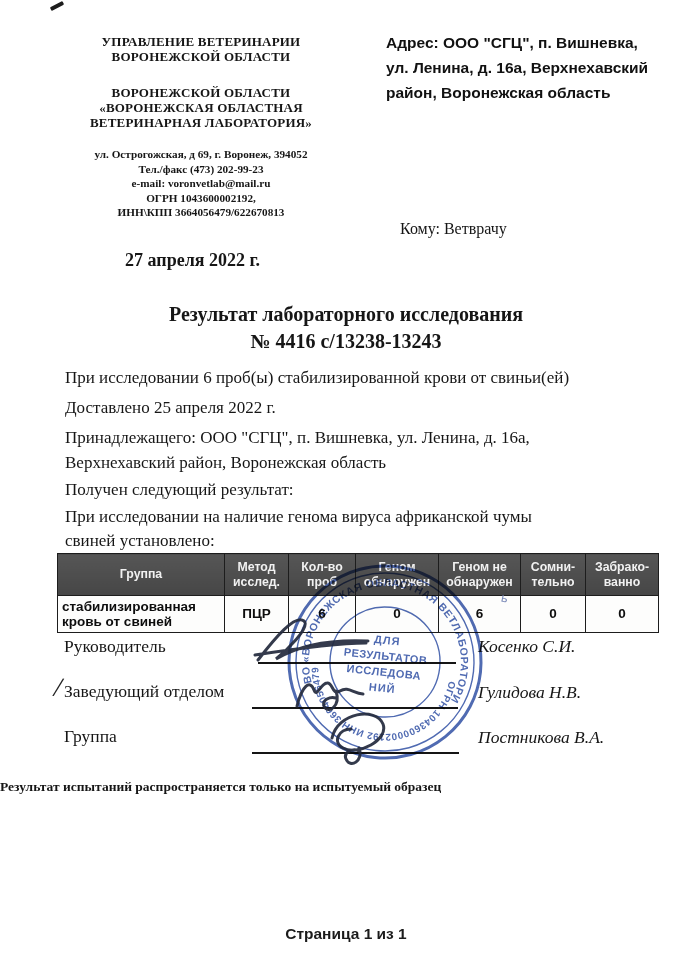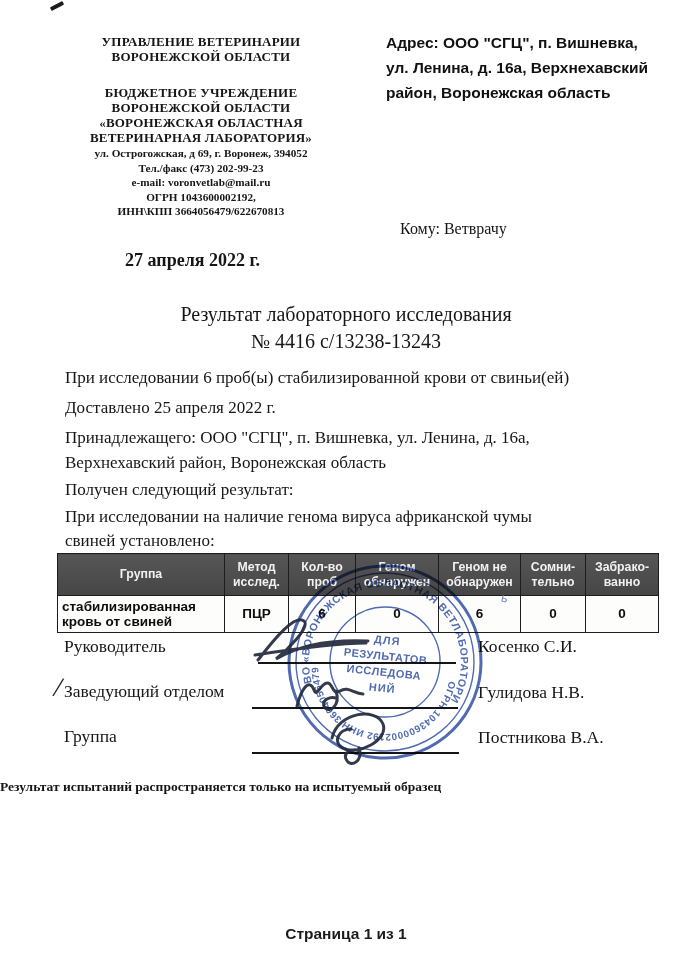--- a/index.html
+++ b/index.html
@@ -7,51 +7,51 @@
     position:relative;width:692px;height:968px;margin:0 auto;
     background:#ffffff;overflow:hidden;
     font-family:"Liberation Serif","DejaVu Serif",serif;color:#161616;
   }
   .abs{position:absolute;}
   
   .lh-left{left:55px;top:34px;width:292px;text-align:center;font-weight:700;}
   .lh-authority{font-size:13px;line-height:15px;letter-spacing:.2px;}
   .lh-gap{height:21px;}
   .lh-institution{font-size:13px;line-height:15px;letter-spacing:.2px;}
-  .lh-contacts{font-size:11.2px;line-height:14.6px;margin-top:1px;}
+  .lh-contacts{font-size:11.2px;line-height:14.6px;margin-top:17px;}
   .addr-block{
     left:386px;top:30px;width:290px;
     font-family:"Liberation Sans","DejaVu Sans",sans-serif;
     font-weight:700;font-size:15.5px;line-height:25px;color:#111;
   }
   .to-line{left:400px;top:220px;font-size:16px;}
   .date-line{left:125px;top:250px;font-size:18px;font-weight:700;}
   
-  .title{left:0;top:301px;width:100%;text-align:center;font-weight:400;font-size:20px;line-height:27px;}
+  .title{left:0;top:301px;width:100%;text-align:center;font-weight:700;font-size:20px;line-height:27px;}
   
   .para{left:57px;width:608px;font-size:17px;line-height:22px;white-space:nowrap;margin-left:8px;}
   
   table.results{
     position:absolute;left:57px;top:553px;width:601px;border-collapse:collapse;table-layout:fixed;
     font-family:"Liberation Sans","DejaVu Sans",sans-serif;
   }
   table.results td,table.results th{border:1.6px solid #1d1d1d;overflow:hidden;}
   table.results th{
     background:linear-gradient(180deg,#565656,#464646);
     color:#f1f1f1;font-size:12.3px;font-weight:700;line-height:14.5px;
     height:37px;padding:2px 2px;text-align:center;vertical-align:middle;
   }
   table.results td{
     background:#fdfdfc;font-size:13.5px;font-weight:700;color:#0d0d0d;
     height:34px;text-align:center;vertical-align:middle;line-height:15.5px;padding:1px 2px;
   }
   table.results td.first{text-align:left;padding-left:4px;}
   
   .sig-role{left:64px;font-size:17.5px;}
-  .sig-name{left:478px;font-size:17.5px;}
+  .sig-name{left:478px;font-size:17.5px;font-style:italic;}
   .sig-line{height:2px;background:#151515;}
   .hand-slash{left:54px;top:672px;font-size:27px;font-style:italic;font-weight:400;color:#222;transform:rotate(4deg);}
   
   .footer-note{left:0;top:779px;width:100%;text-align:left;font-weight:700;font-size:13.5px;}
   .page-label{
     left:0;top:925px;width:100%;text-align:center;
     font-family:"Liberation Sans","DejaVu Sans",sans-serif;font-weight:600;font-size:15.5px;color:#1b1b1b;
   }
   
   .stamp{left:281px;top:558px;width:208px;height:208px;opacity:.86;mix-blend-mode:multiply;transform:rotate(6deg);z-index:3;}
@@ -67,21 +67,20 @@
 
   <div class="abs corner-artifact"></div>
 
   <div class="abs lh-left">
     <div class="lh-authority">
       <div>УПРАВЛЕНИЕ ВЕТЕРИНАРИИ</div>
       <div>ВОРОНЕЖСКОЙ ОБЛАСТИ</div>
     </div>
     <div class="lh-gap"></div>
     <div class="lh-institution">
-      <div>БЮДЖЕТНОЕ УЧРЕЖДЕНИЕ</div>
       <div>ВОРОНЕЖСКОЙ ОБЛАСТИ</div>
       <div>«ВОРОНЕЖСКАЯ ОБЛАСТНАЯ</div>
       <div>ВЕТЕРИНАРНАЯ ЛАБОРАТОРИЯ»</div>
     </div>
     <div class="lh-contacts">
       <div>ул. Острогожская, д 69, г. Воронеж, 394052</div>
       <div>Тел./факс  (473) 202-99-23</div>
       <div>e-mail: voronvetlab@mail.ru</div>
       <div>ОГРН 1043600002192,</div>
       <div>ИНН\КПП 3664056479/622670813</div>

